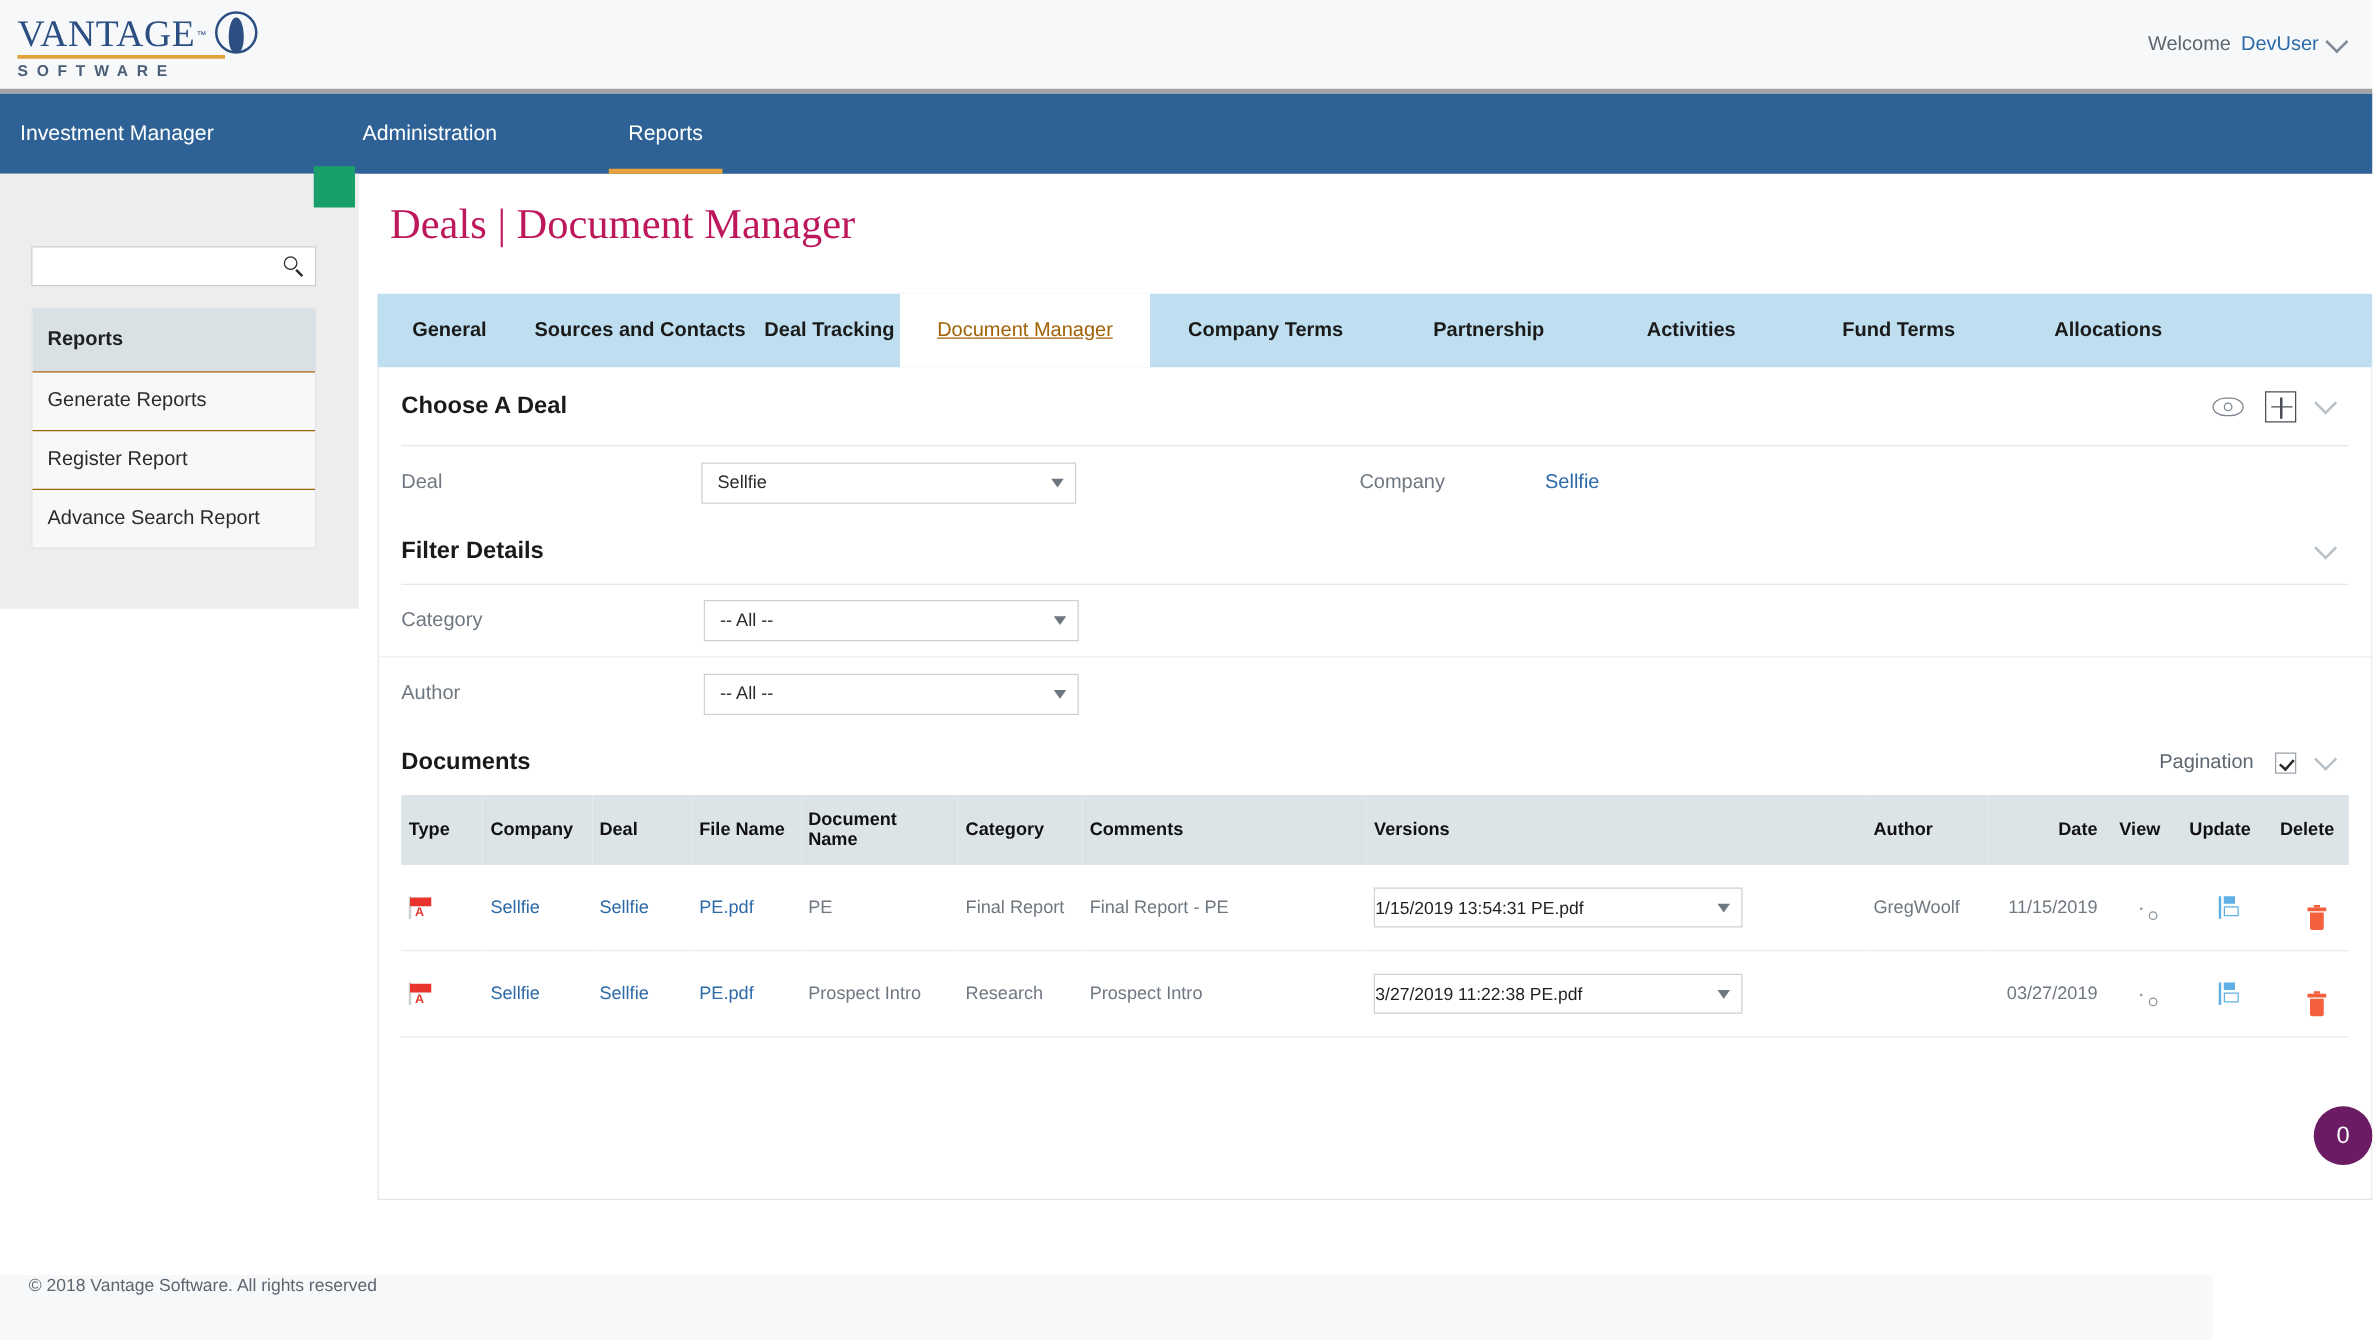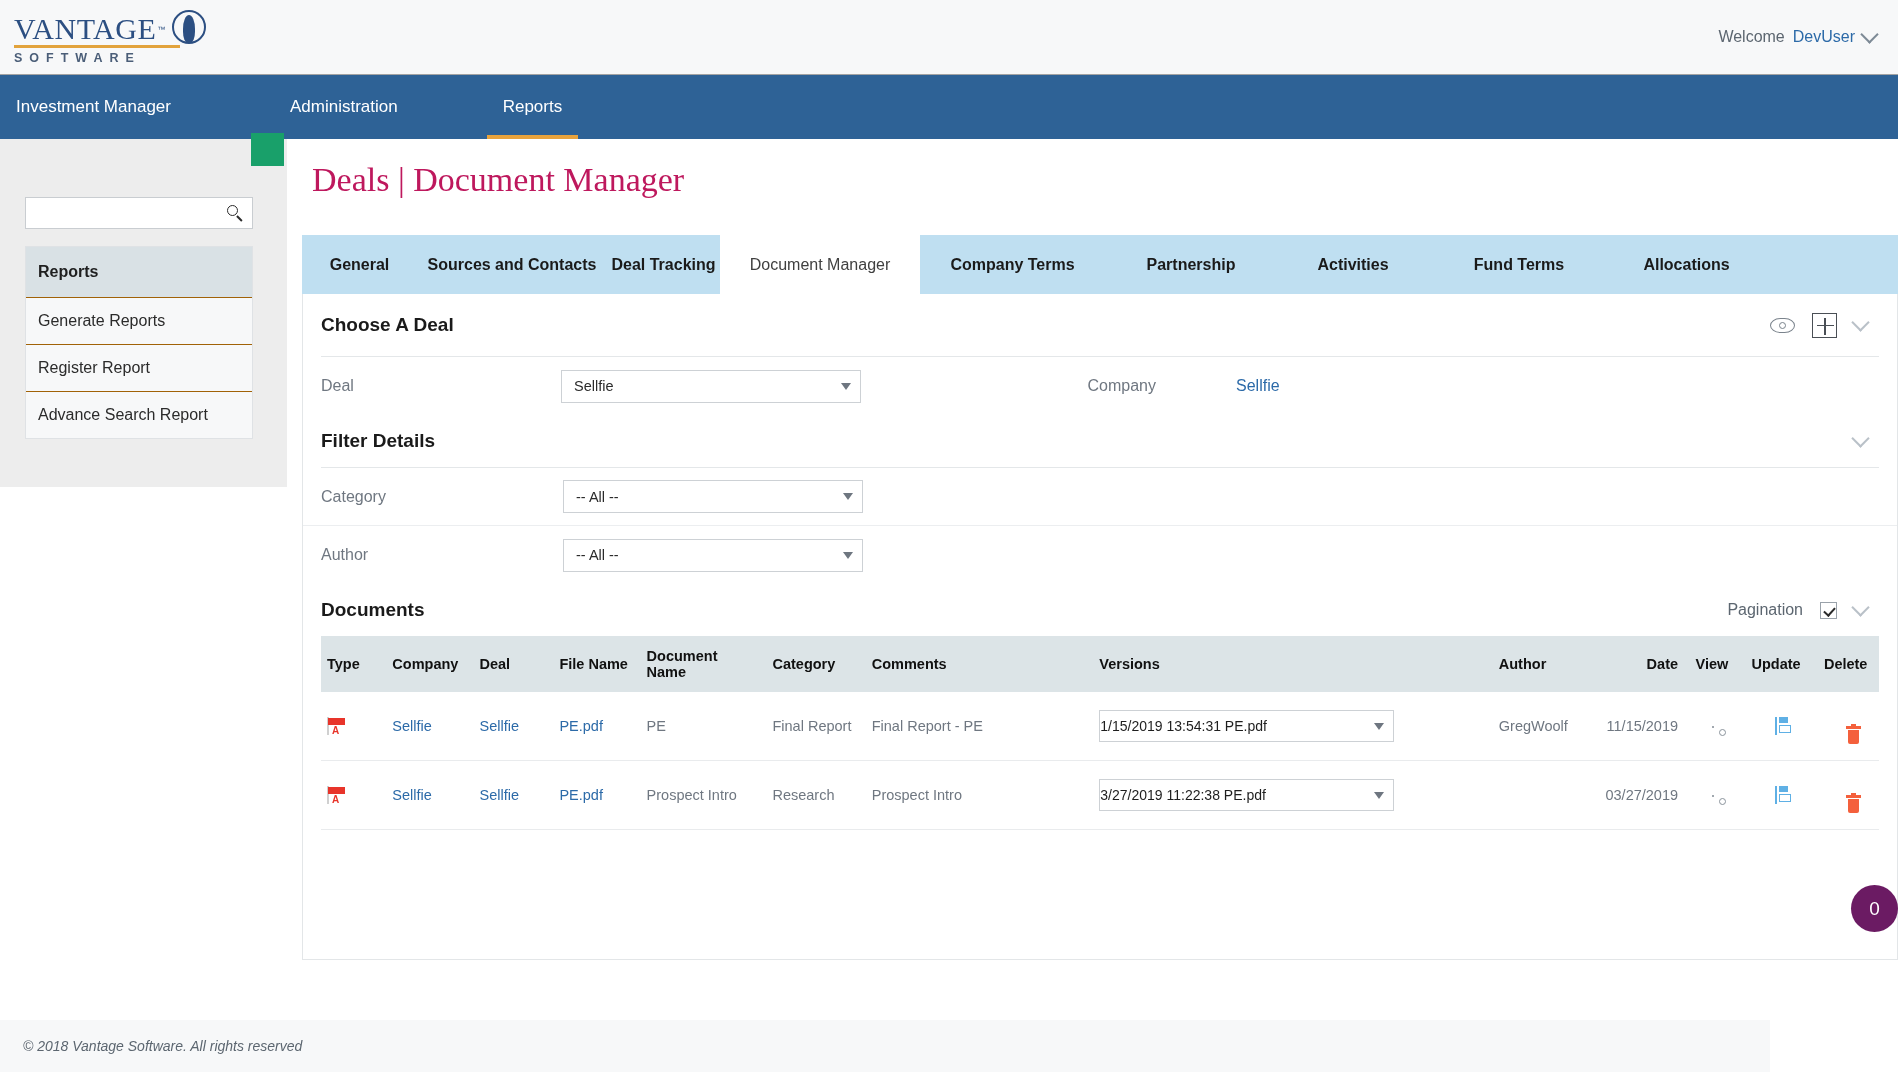--- a/index.html
+++ b/index.html
@@ -8,21 +8,21 @@
     width: 1898px; height: 1072px;
     background: #ffffff;
     font-family: "Liberation Sans", sans-serif;
     overflow: hidden;
   }
   .page { position: relative; width: 1898px; height: 1072px; background:#fff; }
 
   
   .topbar {
     position:absolute; left:0; top:0; width:1898px; height:75px;
-    background:#f7f8f9; border-bottom:1px solid #a3a3a3;
+    background:#f7f8f9; border-bottom:4px solid #a3a3a3;
     display:flex; align-items:center; justify-content:space-between;
   }
   .logo-wrap { margin-left:14px; display:flex; flex-direction:column; width:192px; }
   .logo-top { display:flex; align-items:center; }
   .logo-vantage {
     font-family:"Liberation Serif", serif;
     font-size:30px; letter-spacing:0.5px; color:#2c4f82; font-weight:400;
     line-height:30px;
   }
   .logo-tm { font-size:8px; color:#2c4f82; vertical-align:super; margin-left:1px; }
@@ -106,21 +106,21 @@
   }
 
   .tabs {
     position:absolute; left:15px; top:96px; width:1596px; height:59px;
     background:#bfdff1; display:flex; align-items:center;
   }
   .tab {
     height:59px; display:flex; align-items:center; justify-content:center;
     font-size:16px; font-weight:bold; color:#1a1a1a;
   }
-  .tab.active { background:#ffffff; color:#404040; font-weight:normal; }
+  .tab.active { background:#ffffff; color:#a16207; font-weight:normal;text-decoration:underline; }
 
   .panel {
     position:absolute; left:15px; top:155px; width:1596px; height:666px;
     background:#ffffff; border:1px solid #e3e6e8; border-top:none;
   }
 
   .sec-title { font-size:19px; font-weight:bold; color:#1a1a1a; }
   .sec-head {
     display:flex; align-items:center; justify-content:space-between;
     padding:0 30px 0 18px;
@@ -203,21 +203,21 @@
     content:""; position:absolute; left:5px; top:2px; width:5px; height:9px;
     border-right:2px solid #2b2b2b; border-bottom:2px solid #2b2b2b; transform:rotate(42deg);
   }
   .badge0 {
     position:absolute; right:0px; top:885px; width:47px; height:47px;
     border-radius:50%; background:#6b1b63; color:#fff;
     display:flex; align-items:center; justify-content:center; font-size:19px;
   }
   .footer {
     position:absolute; left:0; bottom:0; width:1770px; height:52px;
-    background:#f7f8f9; display:flex; align-items:center;font-style:italic;
+    background:#f7f8f9; display:flex; 
   }
   .footer span { margin-left:23px; font-size:14px; color:#5c6670; }
 </style>
 </head>
 <body>
 
 <div class="page">
 
   <div class="topbar">
     <div class="logo-wrap">

